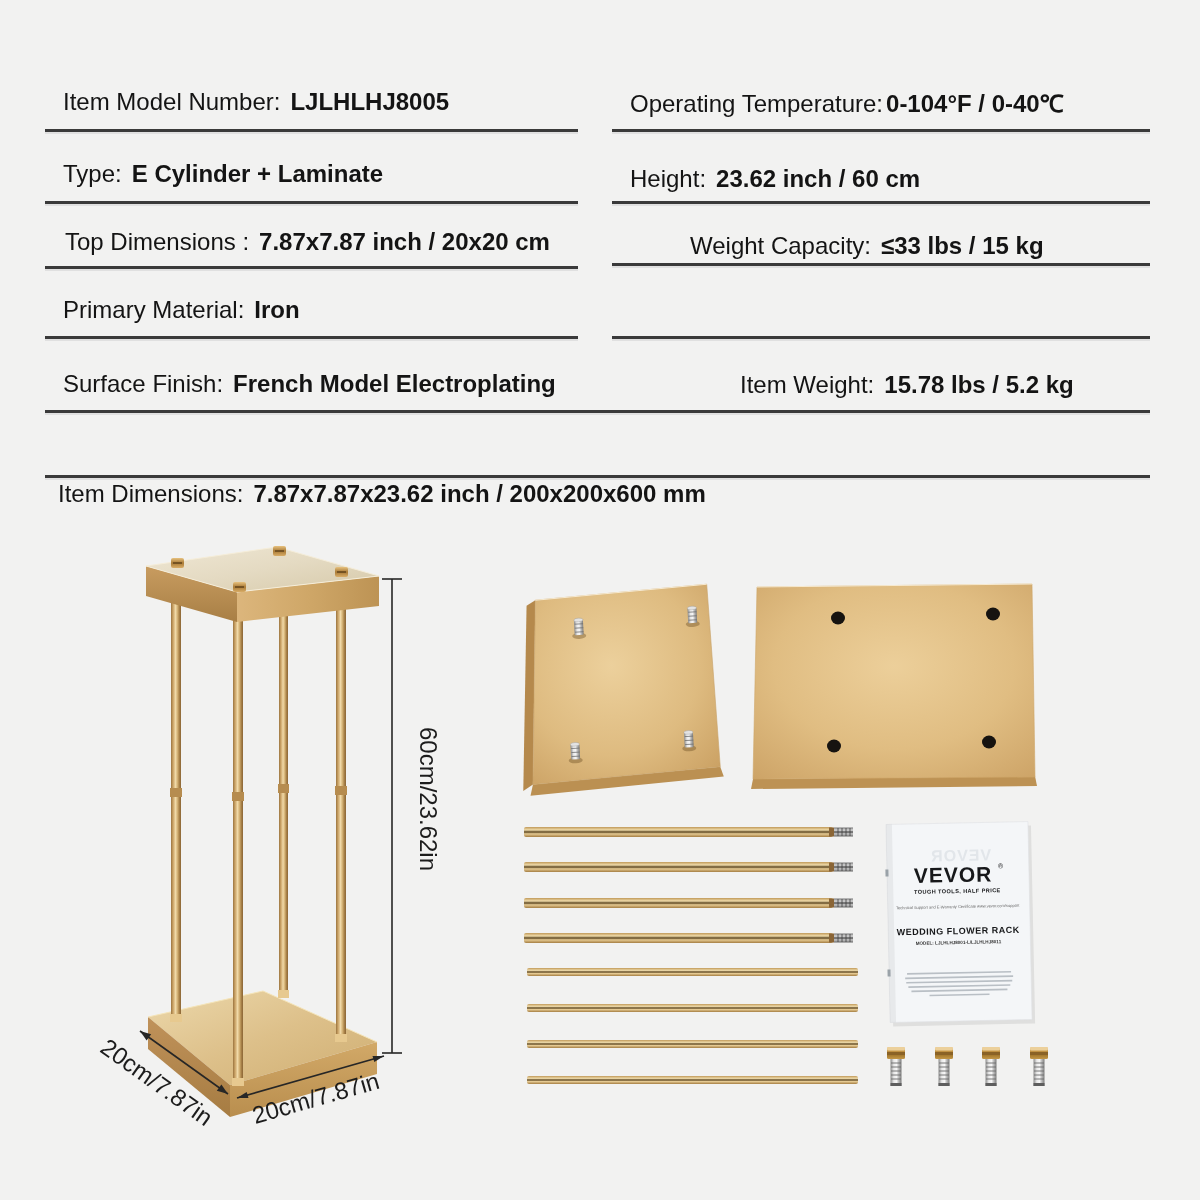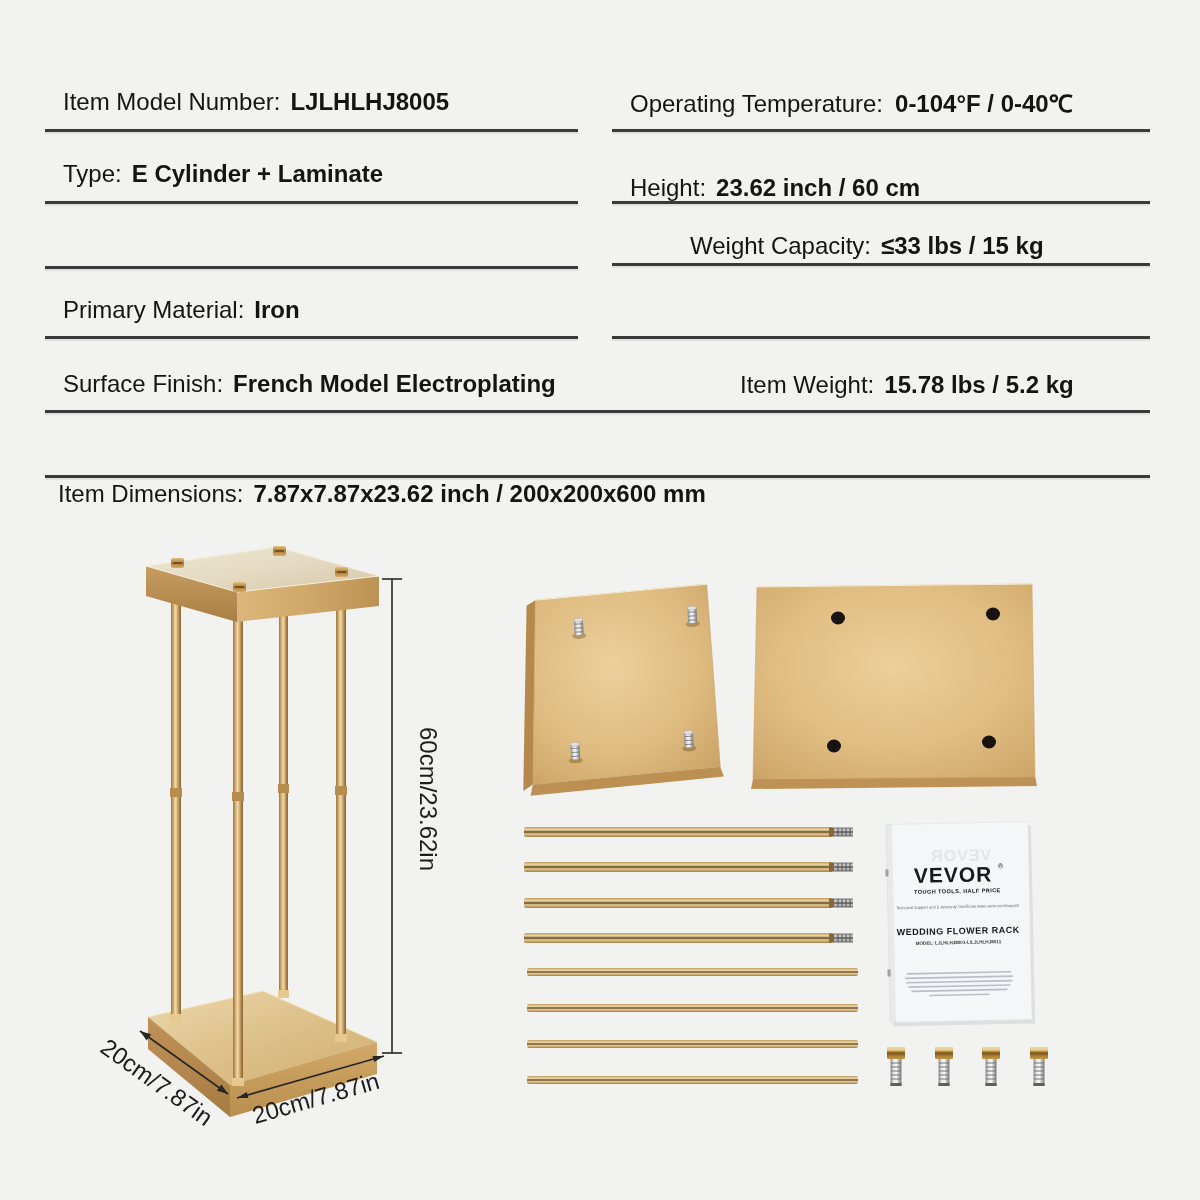--- a/index.html
+++ b/index.html
@@ -35,34 +35,37 @@
 <body style="background: rgb(242, 242, 241);">
 
 <div class="canvas">
 
   <div class="spec-row" style="left:63px;top:88px;">
     <span class="sl">Item Model Number:</span><span class="sv">LJLHLHJ8005</span>
   </div>
   <div class="spec-row" style="left:63px;top:160px;text-align:right;">
     <span class="sl">Type:</span><span class="sv">E Cylinder + Laminate</span>
   </div>
+  <div class="spec-row" style="left:65px;top:228px;">
+    <span class="sl">Top Dimensions :</span><span class="sv">7.87x7.87 inch / 20x20 cm</span>
+  </div>
   <div class="spec-row" style="left:63px;top:296px;">
     <span class="sl">Primary Material:</span><span class="sv">Iron</span>
   </div>
   <div class="spec-row" style="left:63px;top:370px;">
     <span class="sl">Surface Finish:</span><span class="sv">French Model Electroplating</span>
   </div>
   <div class="spec-row" style="left:58px;top:432px;margin-top:48px;">
     <span class="sl">Item Dimensions:</span><span class="sv">7.87x7.87x23.62 inch / 200x200x600 mm</span>
   </div>
 
   <div class="spec-row" style="left:630px;top:90px;">
-    <span class="sl">Operating Temperature:</span><span class="sv" style="margin-left:12px;">0-104°F / 0-40℃</span>
-  </div>
-  <div class="spec-row" style="left:630px;top:174px;">
+    <span class="sl">Operating Temperature:</span><span class="sv" style="margin-left:3px;">0-104°F / 0-40℃</span>
+  </div>
+  <div class="spec-row" style="left:630px;top:165px;">
     <span class="sl">Height:</span><span class="sv">23.62 inch / 60 cm</span>
   </div>
   <div class="spec-row" style="left:690px;top:232px;">
     <span class="sl">Weight Capacity:</span><span class="sv">≤33 lbs / 15 kg</span>
   </div>
   <div class="spec-row" style="left:740px;top:371px;">
     <span class="sl">Item Weight:</span><span class="sv">15.78 lbs / 5.2 kg</span>
   </div>
 
   <div class="divider" style="left:45px;top:129px;width:533px;"></div>

